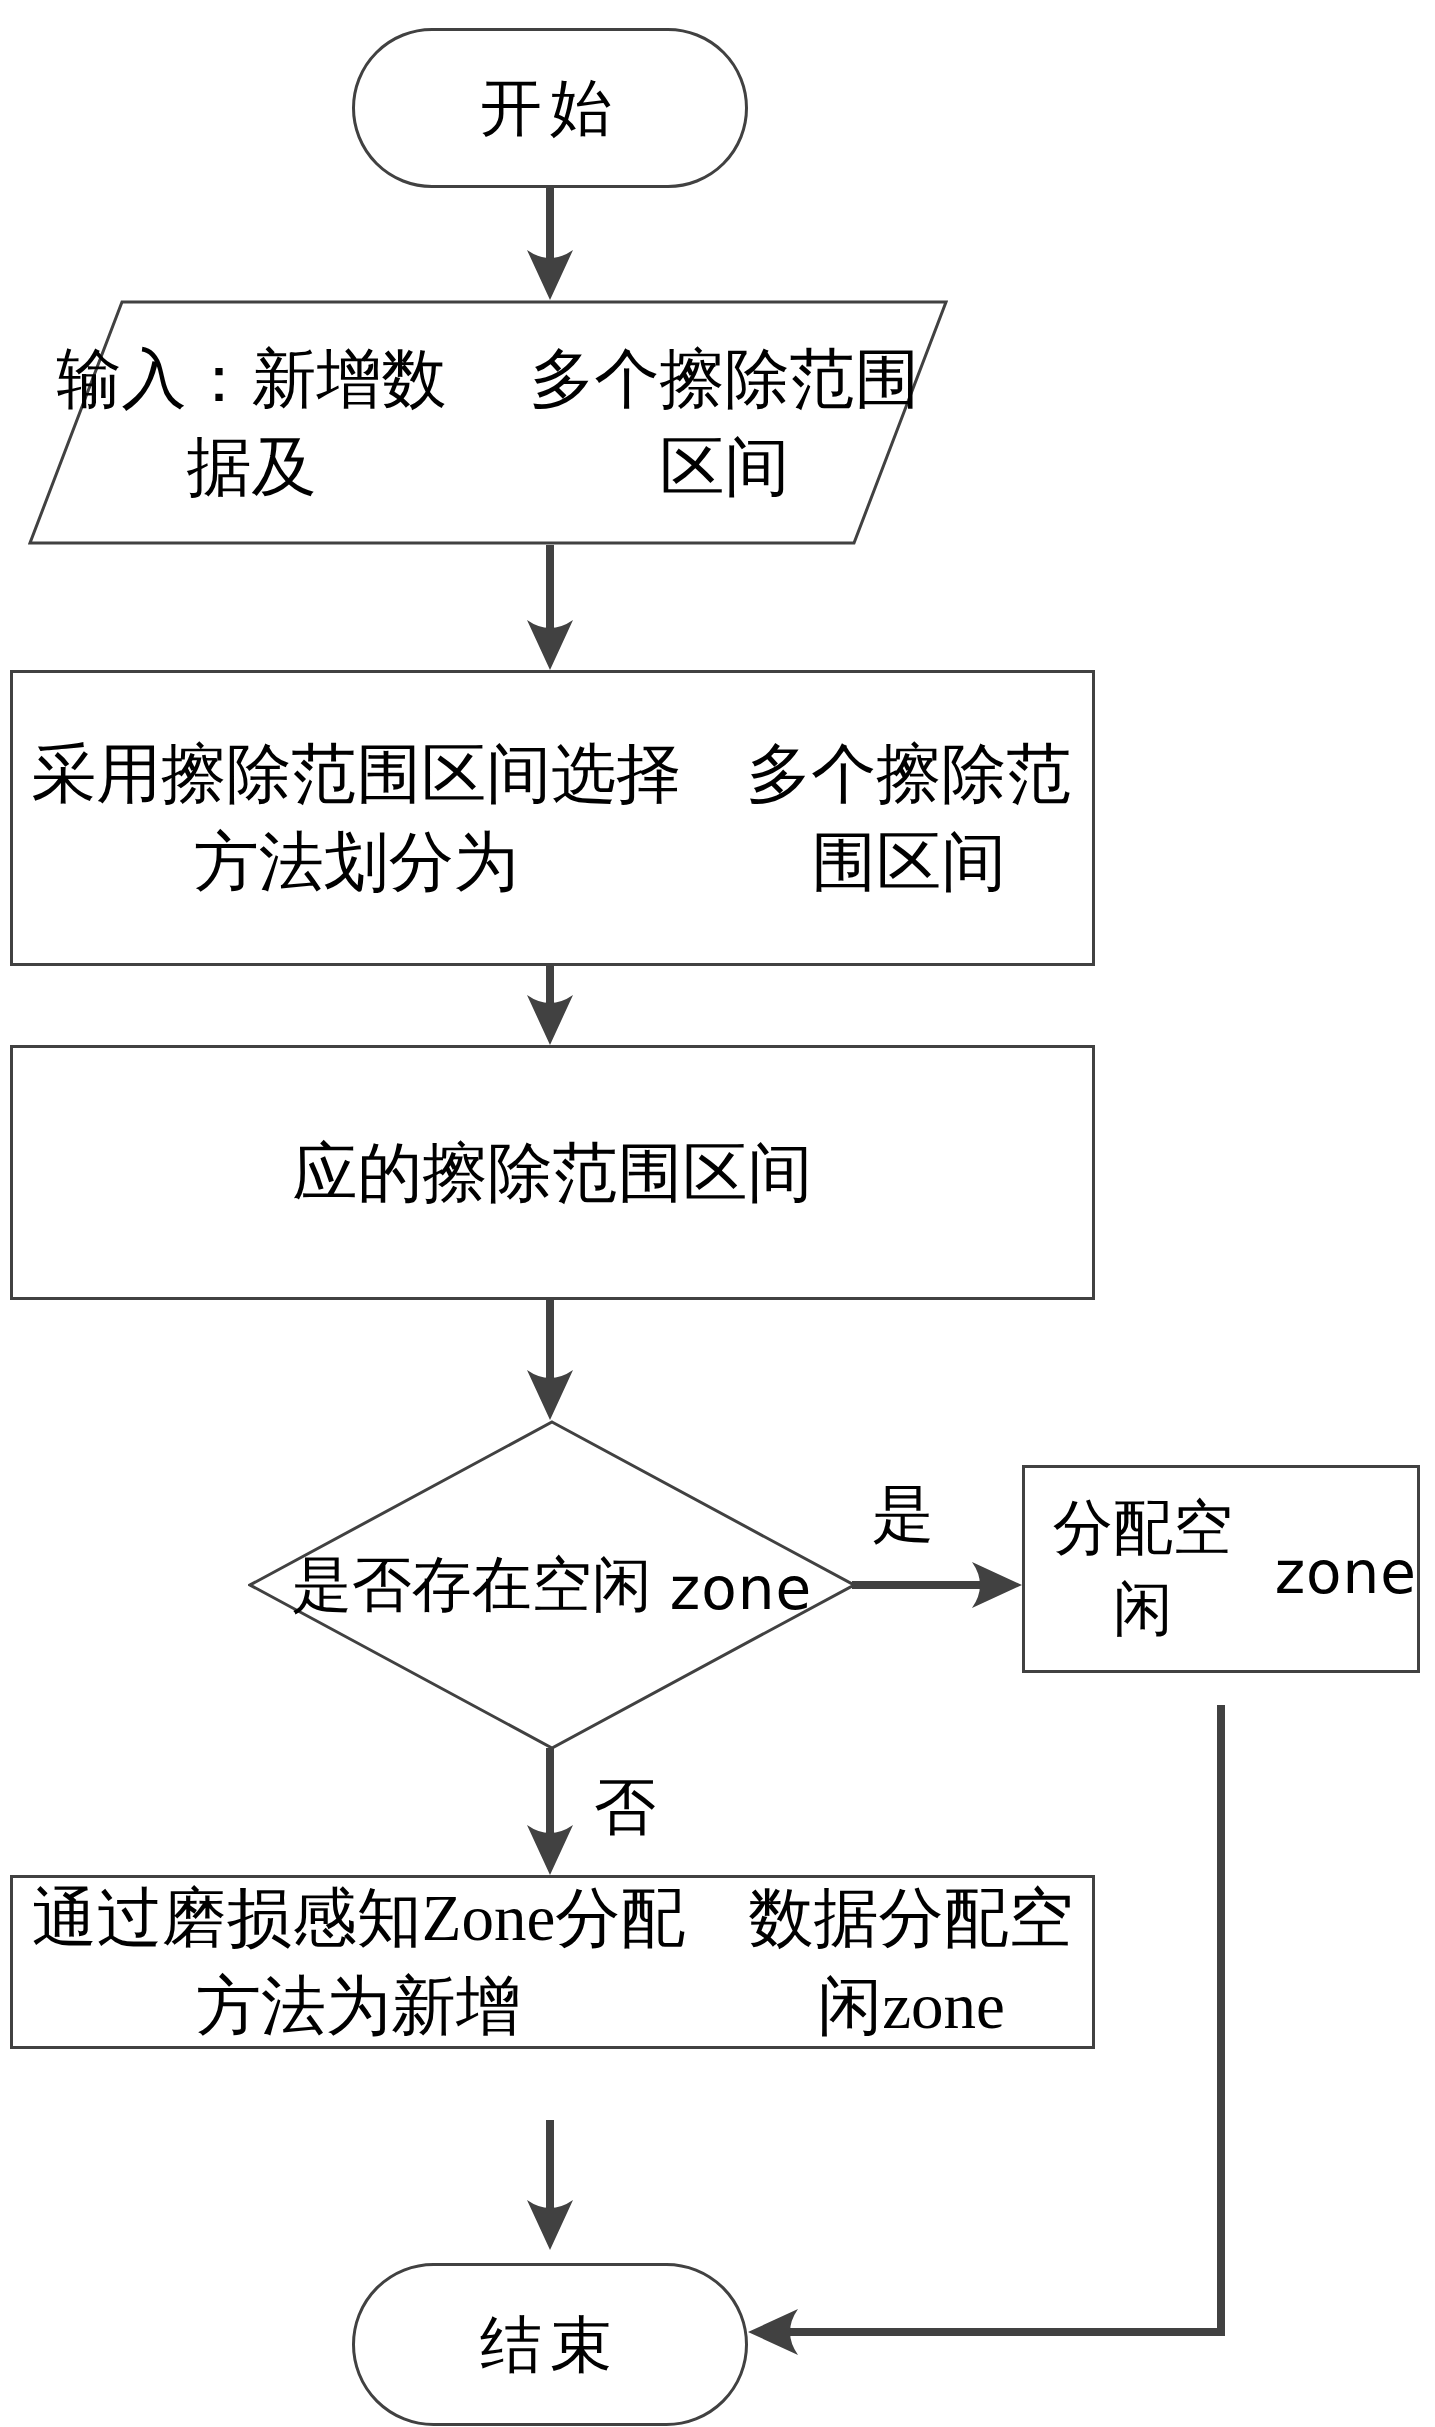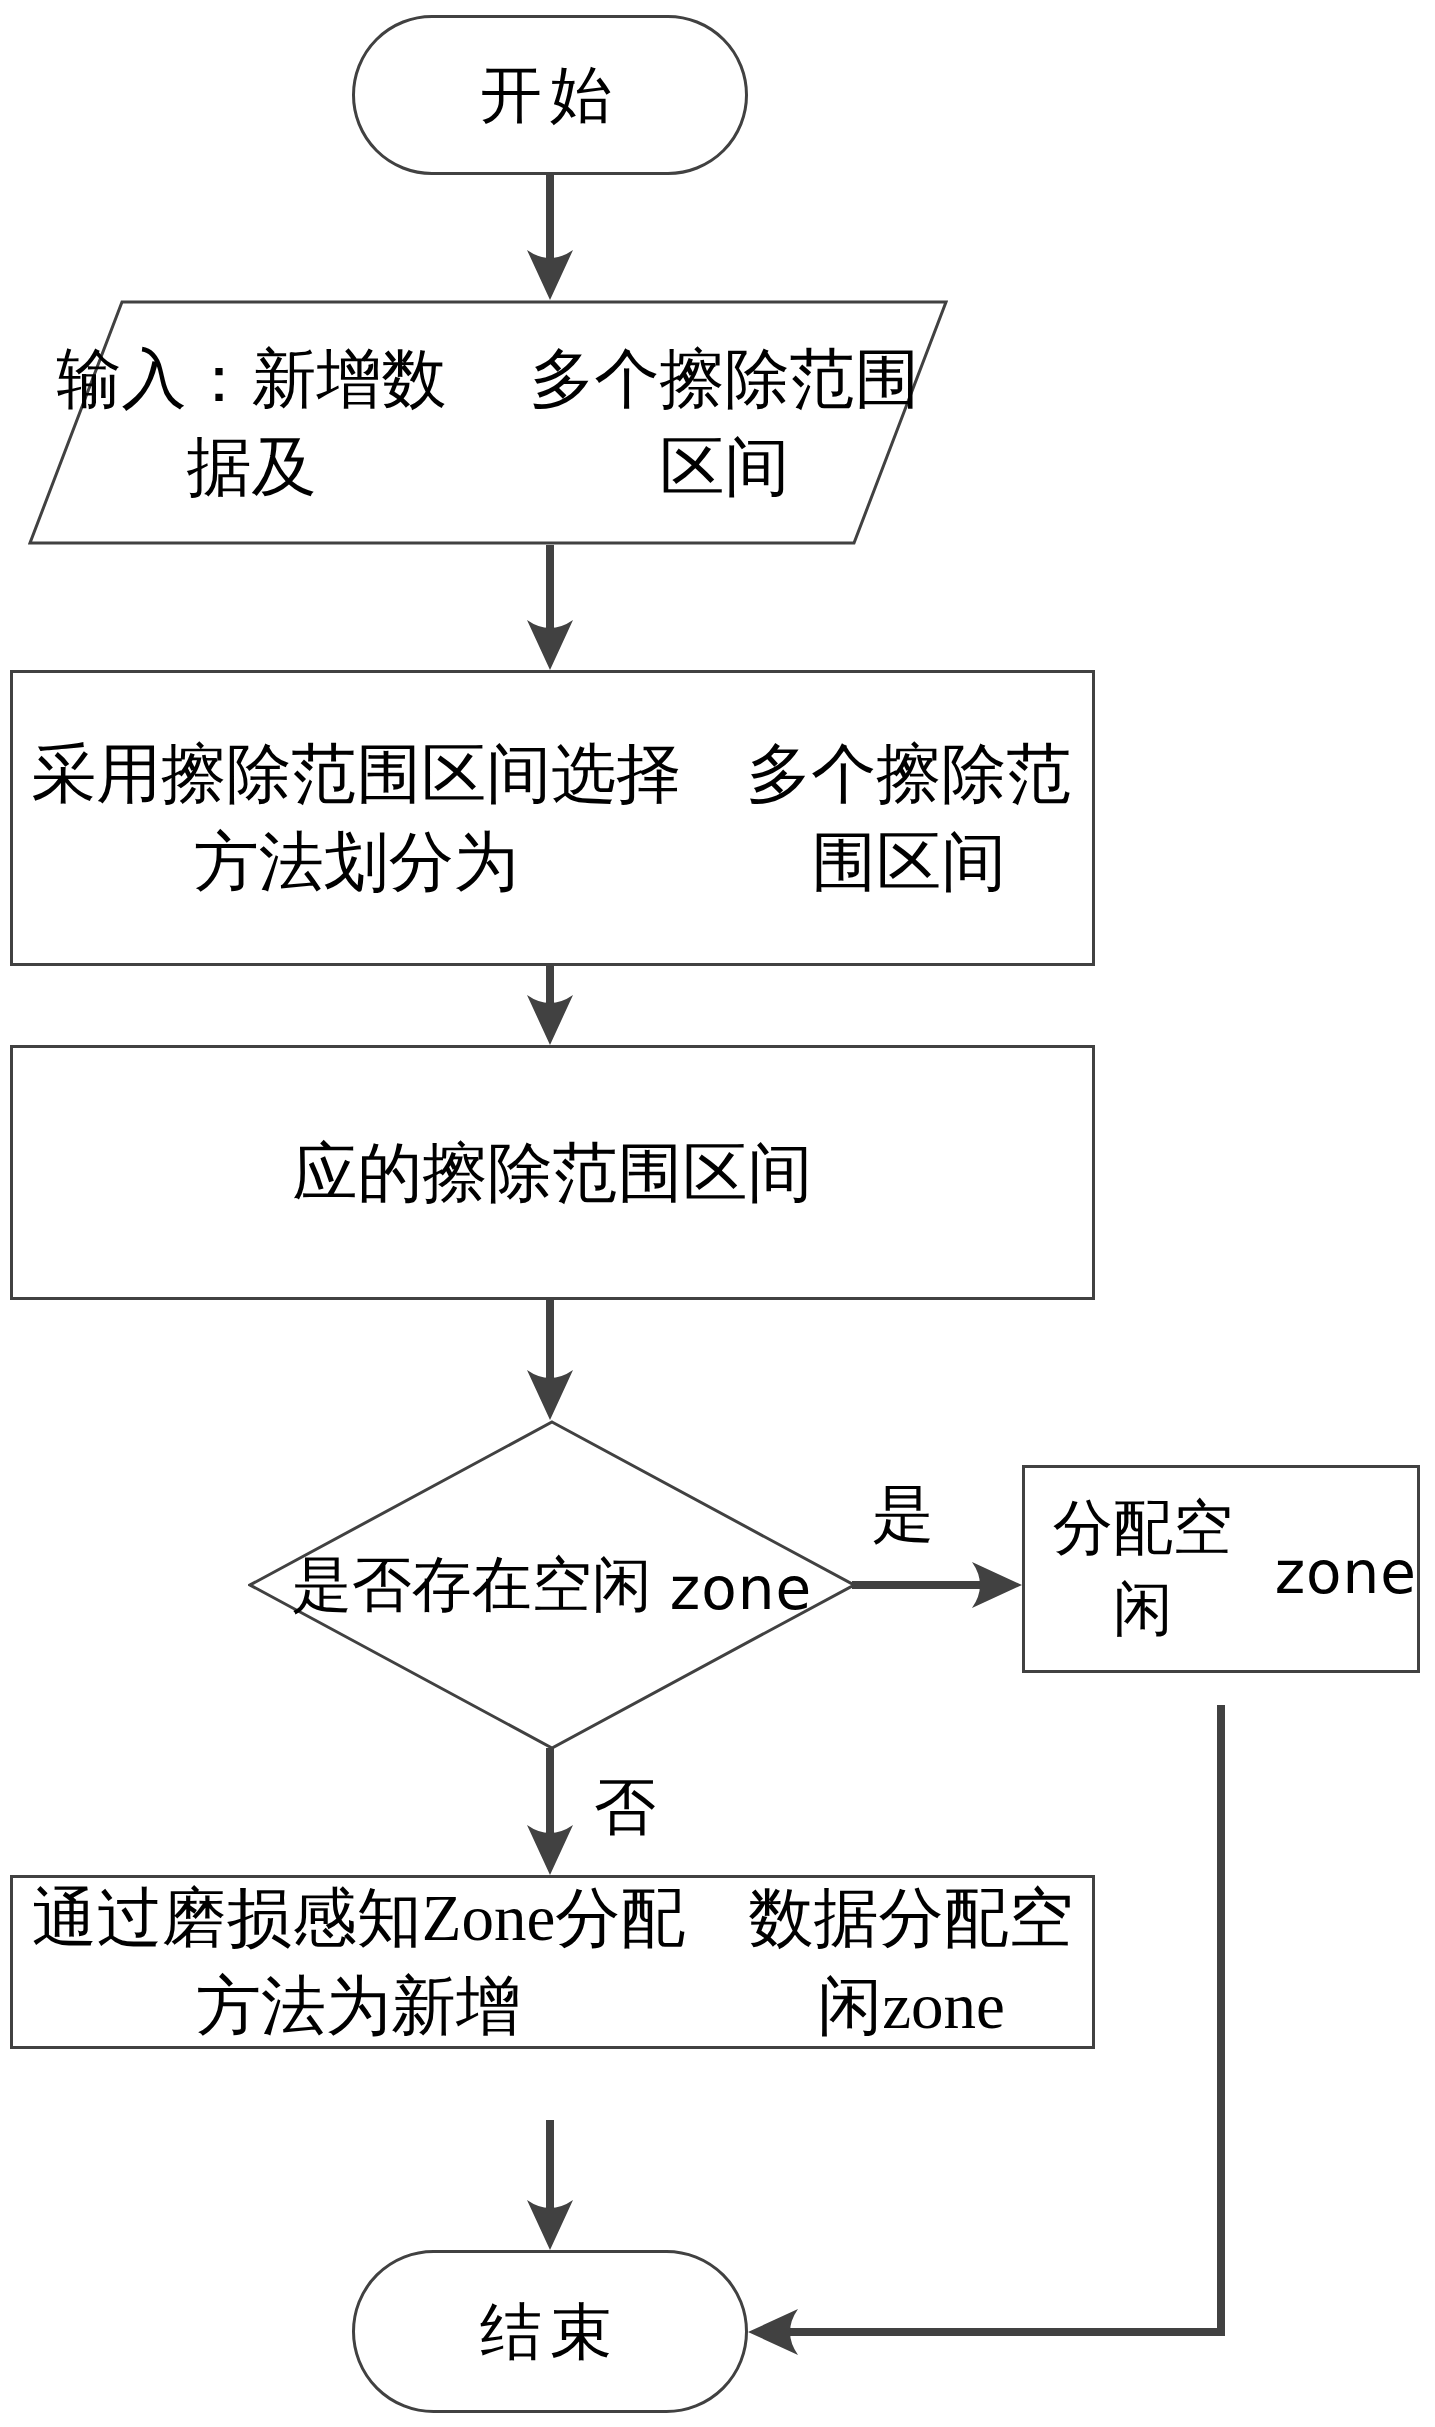--- a/index.html
+++ b/index.html
@@ -32,20 +32,21 @@
     position:relative;z-index:2;
     display:flex;flex-direction:row;align-items:center;
     gap:26px;
   }
   .terminator{
     border:3px solid var(--line);
     border-radius:85px;
     background:var(--bg);
     font-size:62px;
     letter-spacing:8px;
+    margin-top:13px;
   }
   .process{
     border:3px solid var(--line);
     background:var(--bg);
     font-size:65px;
   }
   .shape-node{background:transparent;}
   .shape-node svg.shape{
     position:absolute;left:0;top:0;width:100%;height:100%;z-index:1;
   }

